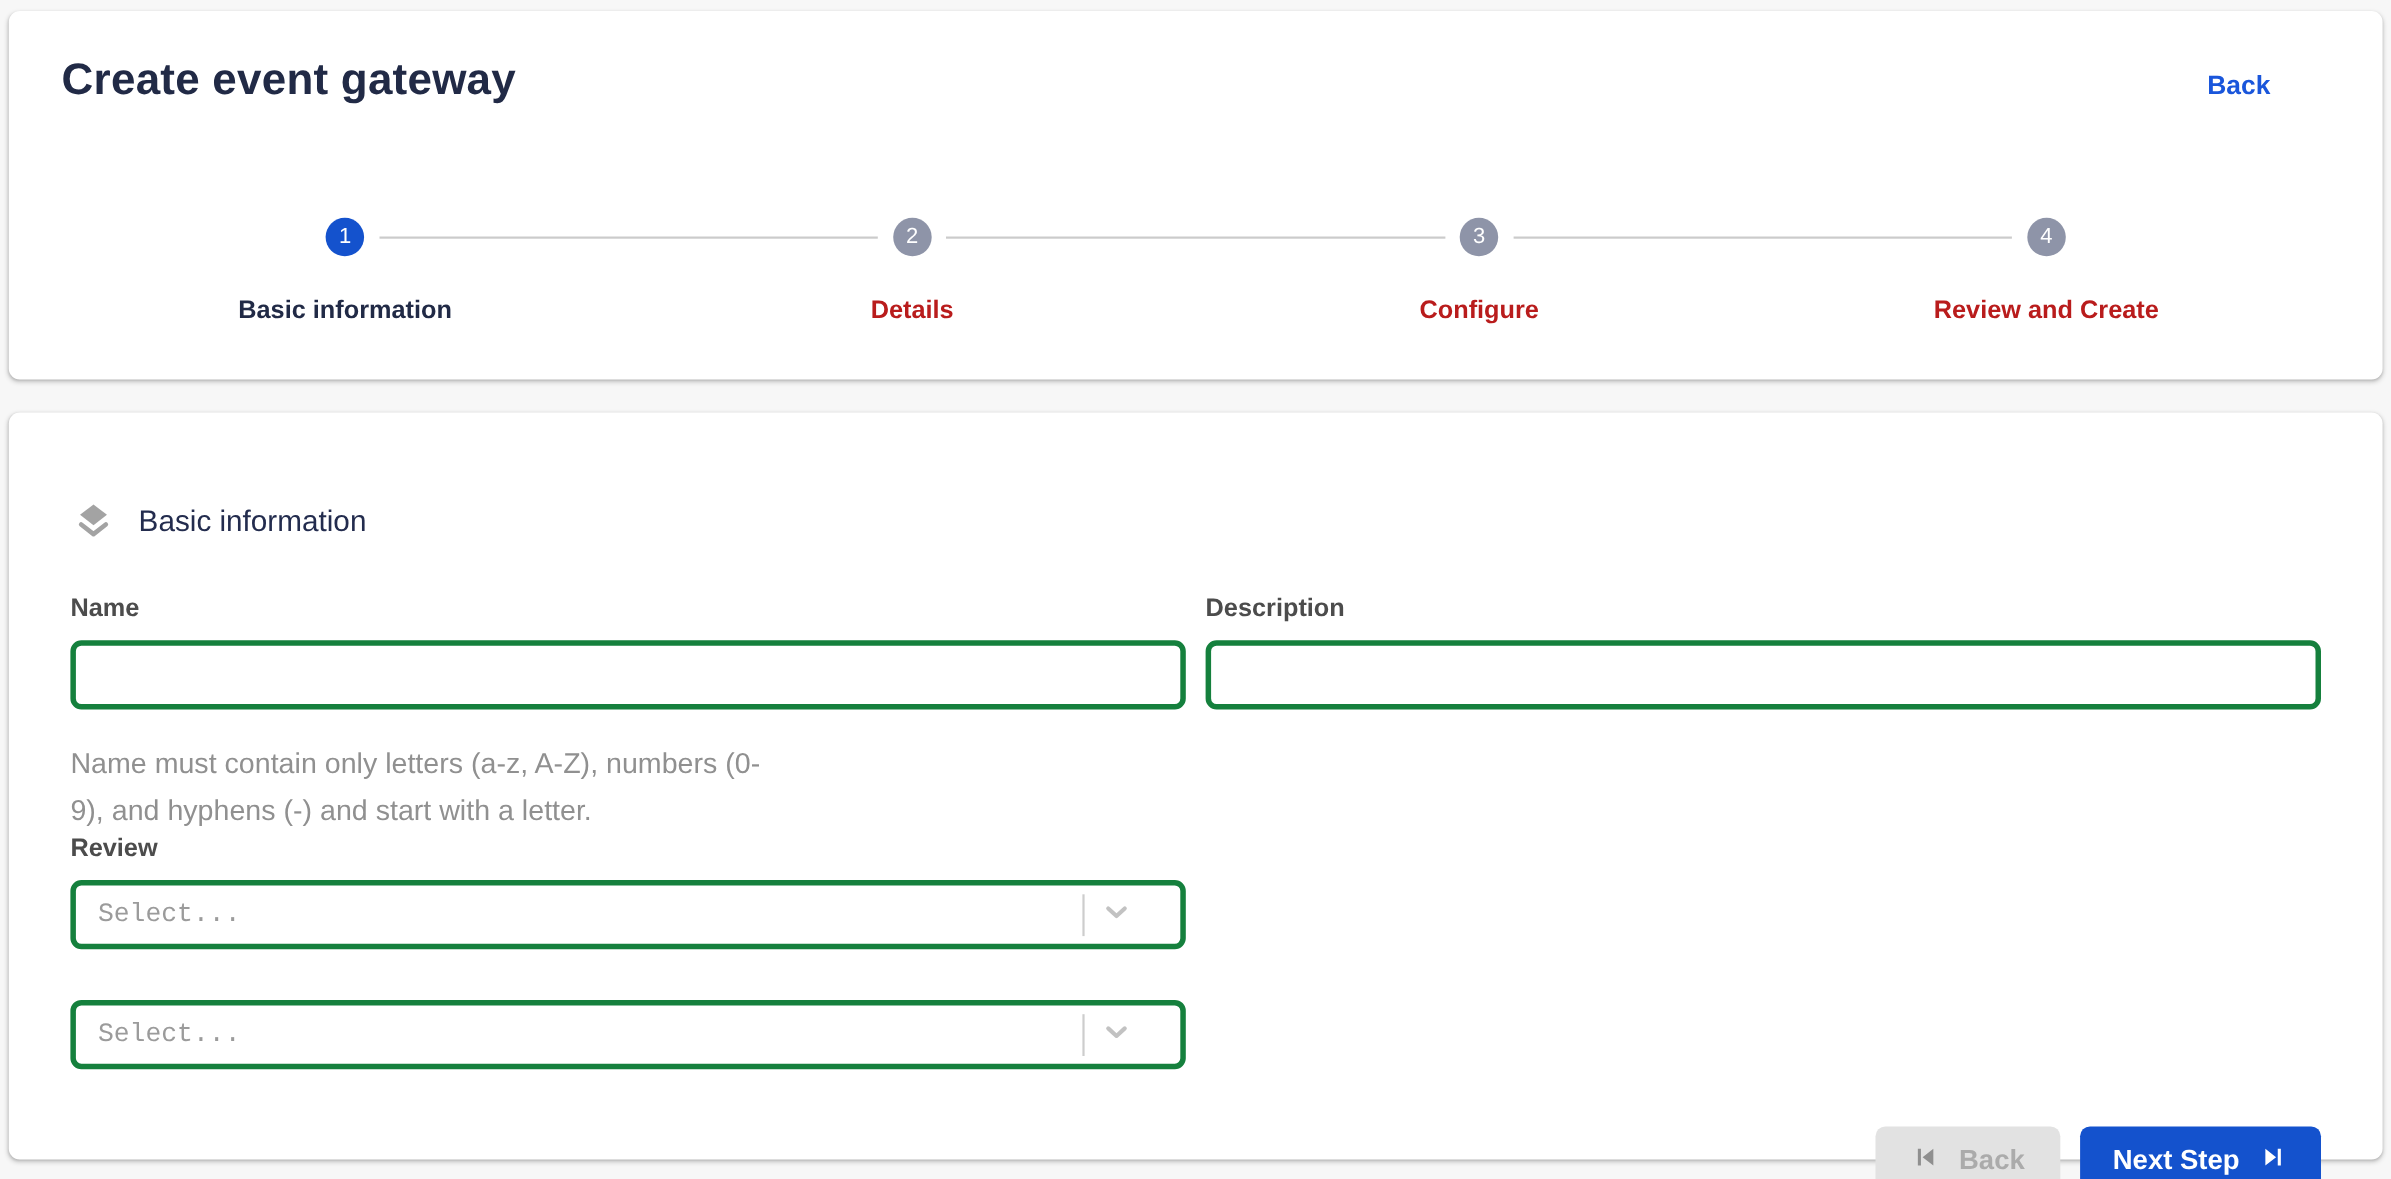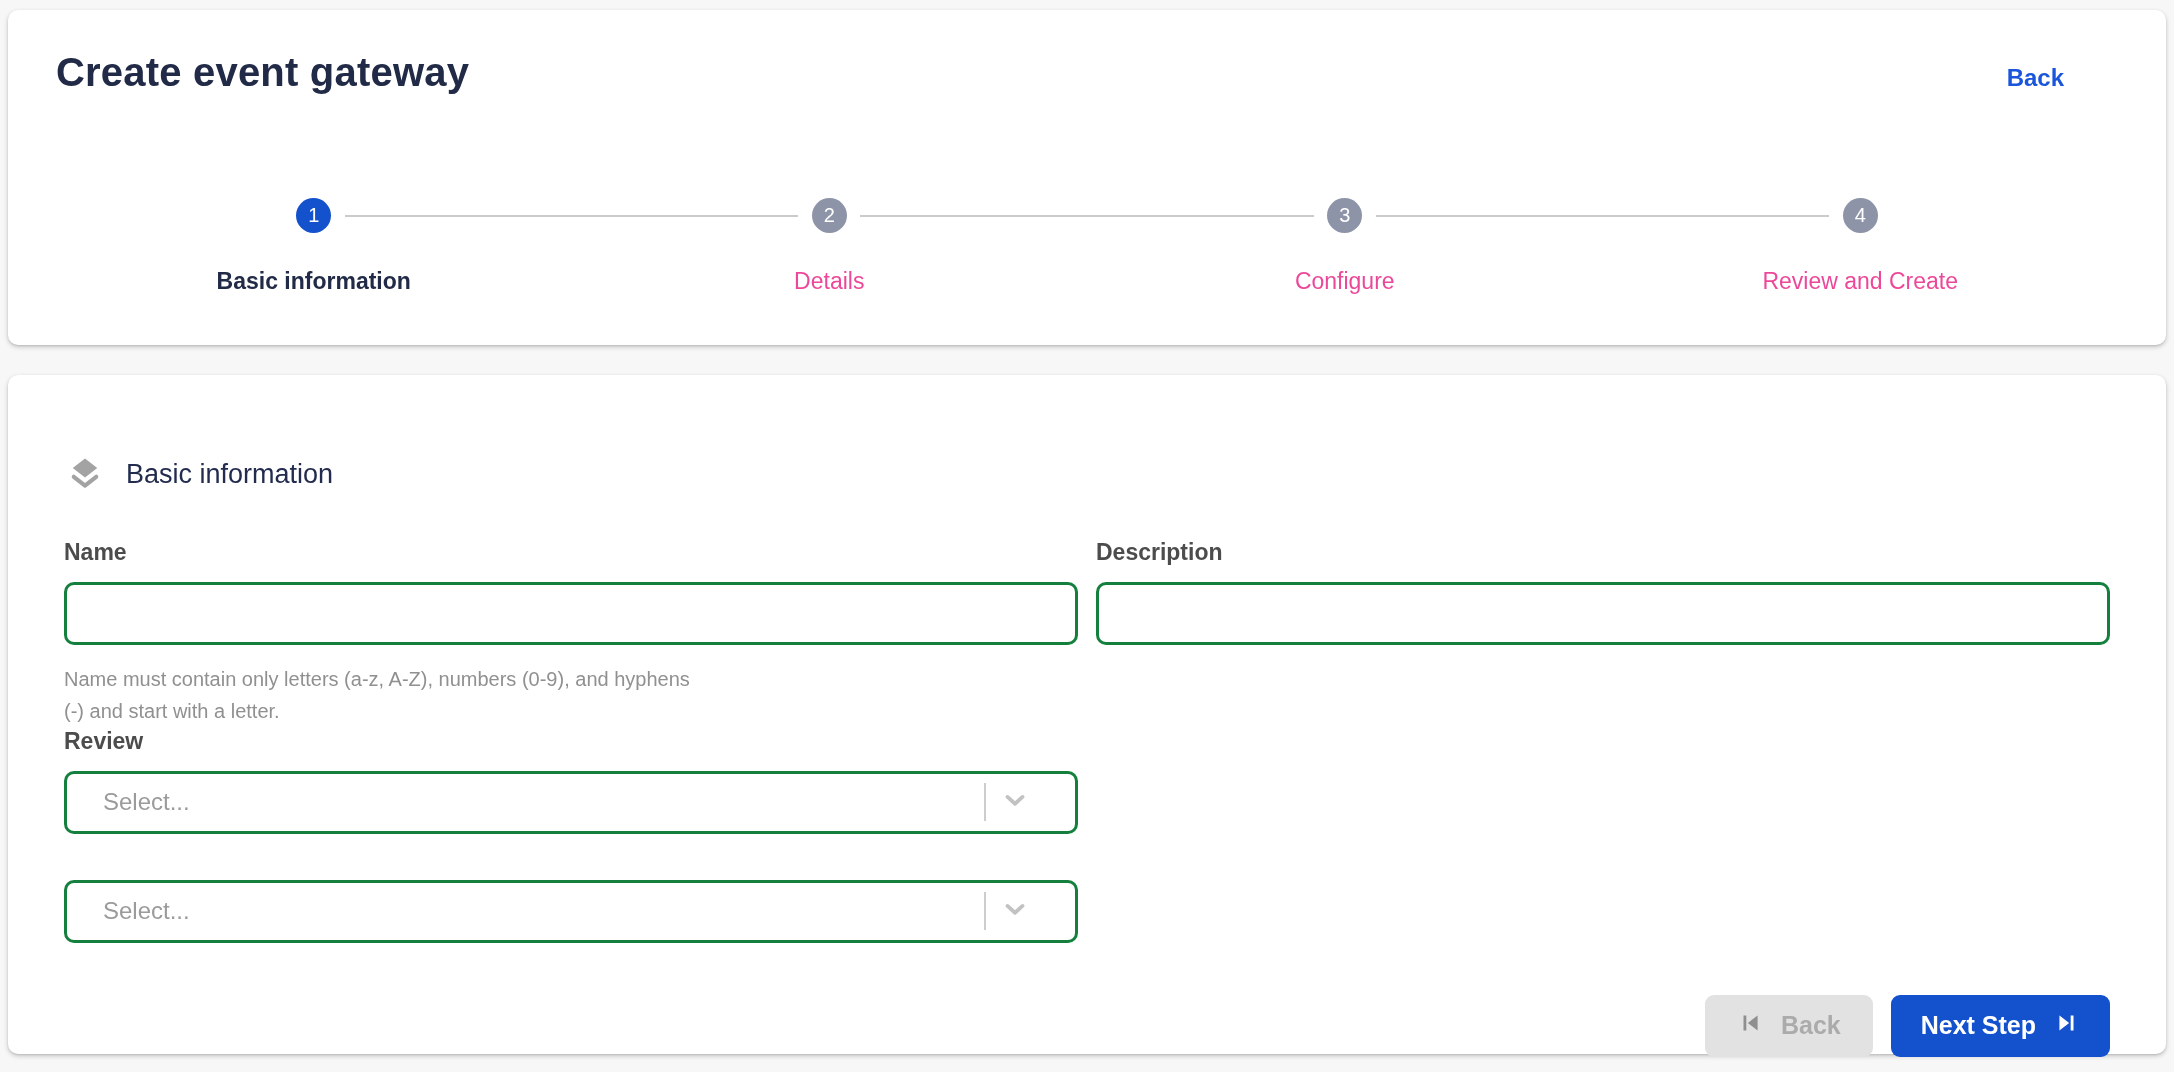--- a/index.html
+++ b/index.html
@@ -41,48 +41,48 @@
     content:"";position:absolute;top:17px;height:2px;background:#cbcbcb;
     left:calc(50% + 31px);width:calc(100% - 62px);
   }
   .step-circle{
     width:35px;height:35px;border-radius:50%;
     display:flex;align-items:center;justify-content:center;
     background:var(--step-inactive);color:#fff;font-size:20px;font-weight:400;
     z-index:1;
   }
   .step.active .step-circle{background:var(--accent);}
-  .step-label{margin-top:35px;font-size:23px;color:#ec4899;}
+  .step-label{margin-top:35px;font-size:23px;color:#b91c1c;font-weight:bold;}
   .step.active .step-label{color:var(--heading);font-weight:700;}
 
   
   .form-card{
     margin-top:30px;height:679px;
     padding:78px 56px 0;
     display:flex;flex-direction:column;
   }
   .section-header{display:flex;align-items:center;gap:20px;}
   .section-header svg{display:block;}
   .section-title{font-size:27px;color:#232c4e;}
 
   .form-grid{
     display:grid;grid-template-columns:repeat(2,1fr);
     column-gap:18px;margin-top:44px;align-items:start;
   }
   .field-label{
     display:block;font-size:23px;font-weight:700;color:#4c4c4c;margin-bottom:16px;
   }
   .text-input{
-    width:100%;height:63px;border:3px solid #15803d;border-radius:10px;
-    background:#fff;font-size:24px;padding:0 36px;color:#333;outline:none;
-    font-family:Liberation Sans, sans-serif;
+    width:100%;height:63px;border:5px solid #15803d;border-radius:10px;
+    background:#fff;font-size:24px;padding:0 20px;color:#333;outline:none;
+    font-family:Liberation Mono, monospace;
   }
   .text-input::placeholder{color:#9b9b9b;}
   .helper-text{
-    margin-top:18px;font-size:20px;line-height:1.62;color:#909090;max-width:650px;
+    margin-top:28px;font-size:26px;line-height:1.62;color:#909090;max-width:650px;
   }
   .select-box{position:relative;width:100%;}
   .select-box .text-input{padding-right:100px;cursor:pointer;}
   .select-end{
     position:absolute;right:0;top:0;height:100%;width:94px;
     display:flex;align-items:center;gap:14px;pointer-events:none;
   }
   .select-divider{width:2px;height:38px;background:#cdcdcd;}
   .chevron{flex:0 0 auto;}
   .field-type{grid-column:1;margin-top:46px;}

